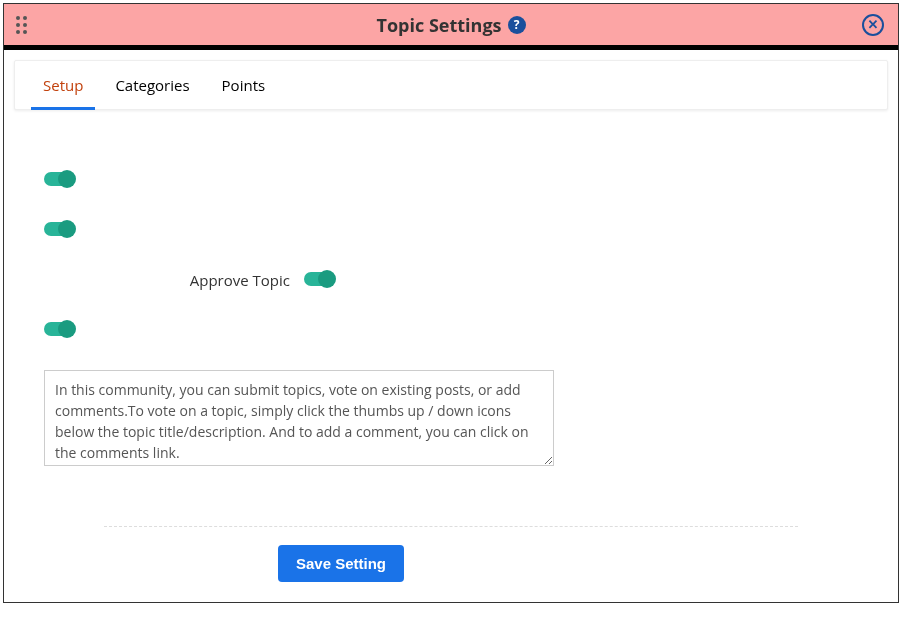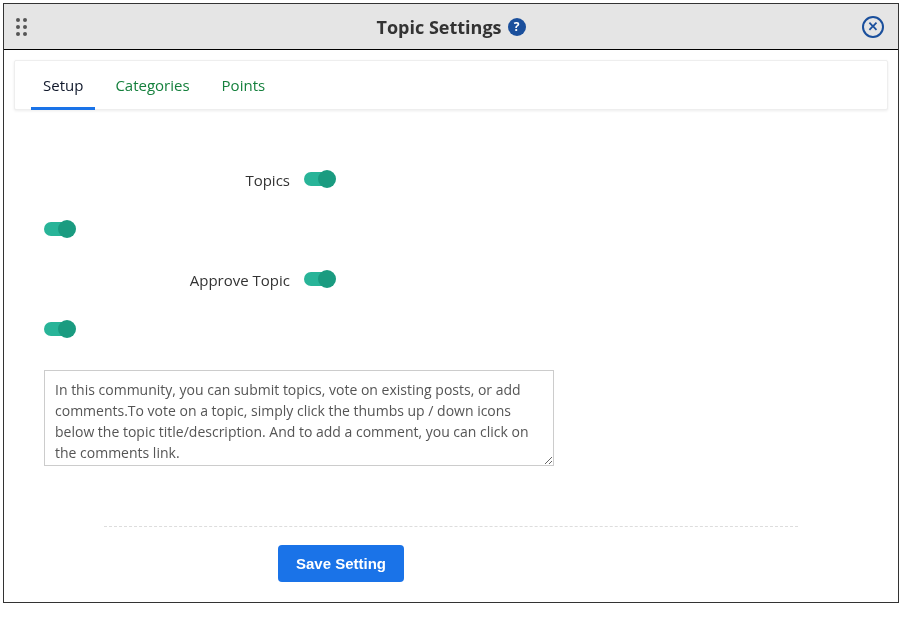--- a/index.html
+++ b/index.html
@@ -9,22 +9,22 @@
       color: #333;
       font-size: 14px;
     }
     .modal {
       width: 896px;
       margin: 3px auto;
       border: 1px solid #333;
       background: #fff;
     }
     .modal-header {
-      background: #e5e5e5;
-      border-bottom: 1px solid #000000;
+      background: #fca5a5;
+      border-bottom: 5px solid #000000;
       display: flex;
       align-items: center;
       justify-content: center;
       position: relative;
       height: 46px;
     }
     .drag-handle {
       position: absolute;
       left: 12px;
       top: 50%;
@@ -84,27 +84,27 @@
       border: 1px solid #eee;
       border-radius: 2px;
       box-shadow: 0 1px 3px rgba(0,0,0,0.08);
       display: flex;
       gap: 8px;
       padding: 0 16px;
     }
     .tab {
       padding: 14px 12px 12px;
       font-size: 15px;
-      color: #15803d;
+      color: #000000;
       cursor: pointer;
       border-bottom: 3px solid transparent;
       margin-bottom: -1px;
     }
     .tab.active {
-      color: #0f172a;
+      color: #c2410c;
       border-bottom-color: #1a73e8;
     }
     .settings-body {
       padding: 60px 40px 20px;
     }
     .form-row {
       display: flex;
       align-items: flex-start;
       margin-bottom: 30px;
     }
@@ -206,21 +206,20 @@
     <div class="tabs">
       <div class="tab active">Setup</div>
       <div class="tab">Categories</div>
       <div class="tab">Points</div>
     </div>
   </div>
 
   <div class="settings-body">
 
     <div class="form-row">
-      <div class="form-label">Topics</div>
       <div class="form-control">
         <span class="toggle on"></span>
       </div>
     </div>
 
     <div class="form-row">
       <div class="form-control">
         <span class="toggle on"></span>
       </div>
     </div>

